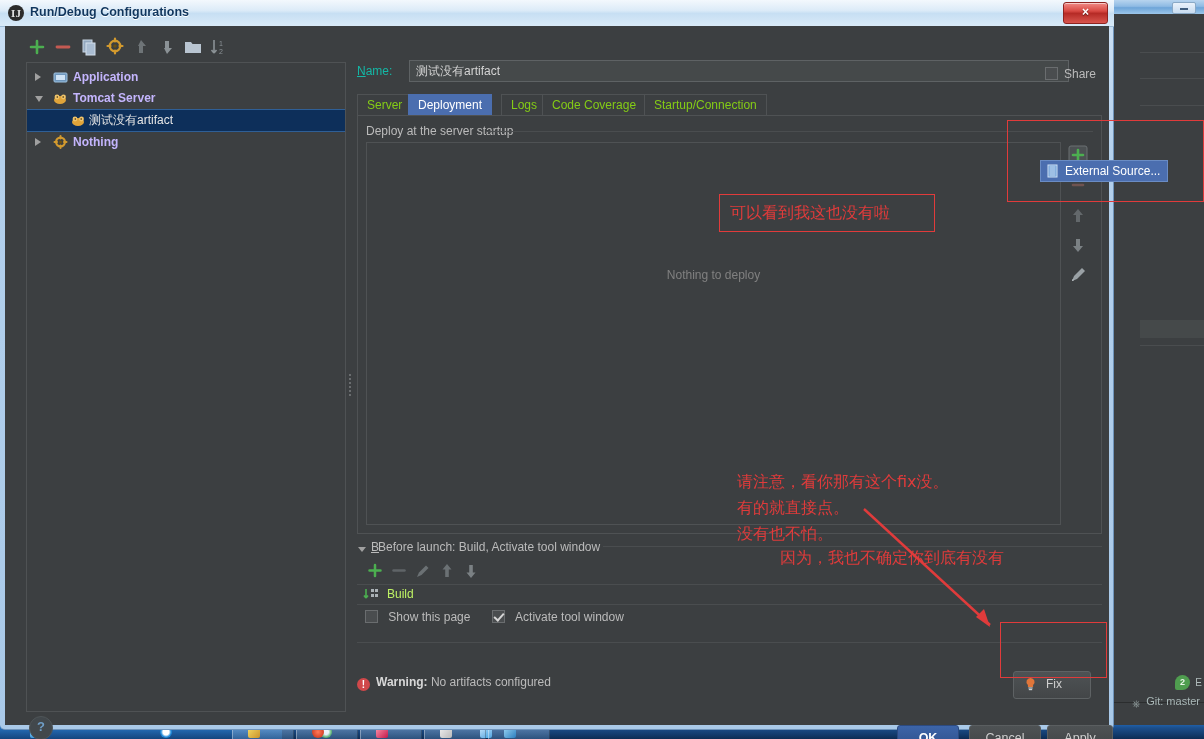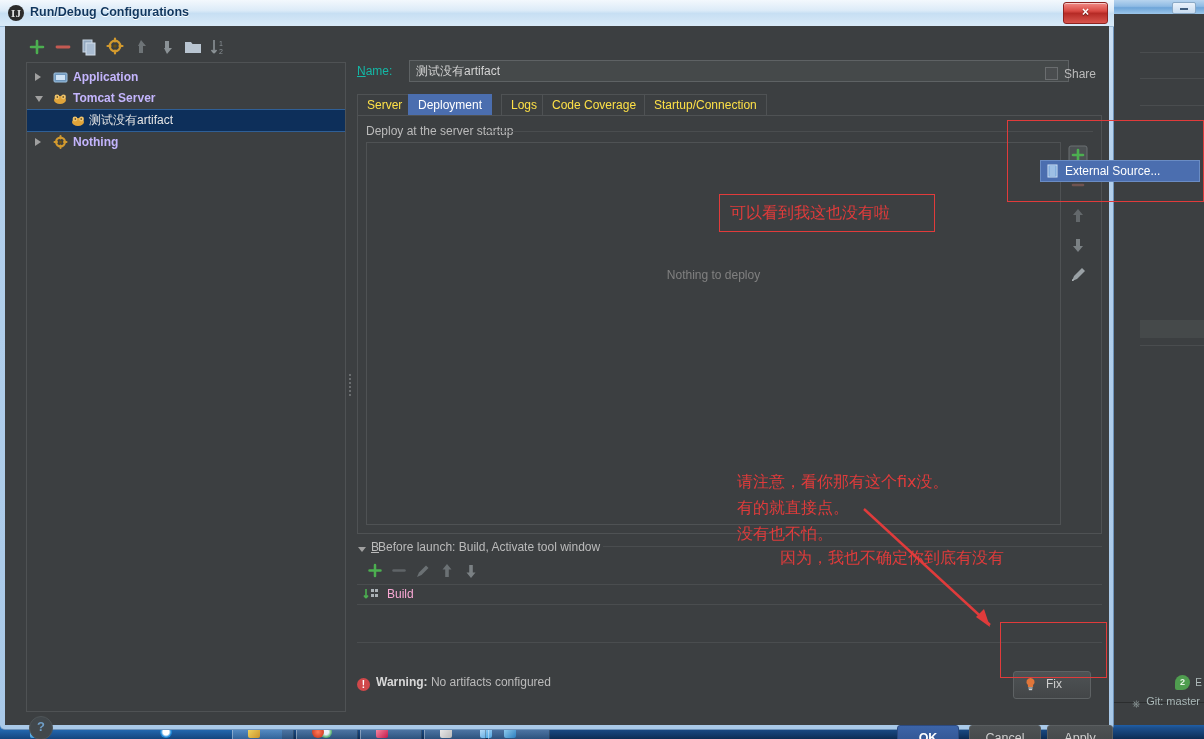--- a/index.html
+++ b/index.html
@@ -88,21 +88,21 @@
       font-size:12px;padding:2px 6px;font-family:"Liberation Sans",sans-serif;outline:none;}
   .share-box{position:absolute;left:688px;top:32px;width:120px;height:18px;cursor:pointer;}
   .chk{display:inline-block;width:13px;height:13px;background:#4a4d4f;border:1px solid #6a6d6f;
       box-sizing:border-box;vertical-align:-2px;position:relative;}
   .chk.on:after{content:"";position:absolute;left:3px;top:0px;width:4px;height:8px;
       border:solid #d6d6d6;border-width:0 2px 2px 0;transform:rotate(42deg);}
   .share-lbl{font-size:12px;color:#bbbbbb;margin-left:6px;}
 
   
   .tabs{position:absolute;left:0px;top:62px;width:745px;height:22px;}
-  .tab{position:absolute;top:0;height:21px;line-height:20px;font-size:12px;color:#fde047;
+  .tab{position:absolute;top:0;height:21px;line-height:20px;font-size:12px;color:#84cc16;
       padding:0 9px;border:1px solid #4f5254;border-bottom:none;box-sizing:border-box;
       background:#3c3f41;cursor:pointer;white-space:nowrap;}
   .tab.active{background:#4b6eaf;color:#ffffff;border-color:#4b6eaf;}
   .tabpanel{position:absolute;left:0px;top:83px;width:745px;height:419px;
       border:1px solid #4f5254;box-sizing:border-box;background:#3c3f41;}
   .deploy-label{position:absolute;left:8px;top:8px;font-size:12px;color:#bbbbbb;}
   .deploy-sep{position:absolute;left:128px;top:15px;right:8px;height:1px;background:#4a4d4f;}
   .deploy-list{position:absolute;left:8px;top:26px;right:40px;bottom:8px;
       border:1px solid #4f5254;box-sizing:border-box;background:#3c3f41;}
   .nothing{position:absolute;left:0;right:0;top:125px;text-align:center;font-size:12px;color:#808080;}
@@ -111,21 +111,21 @@
 
   
   .bl-header{position:absolute;left:0px;top:508px;font-size:12px;color:#bbbbbb;cursor:pointer;}
   .bl-twisty{position:absolute;left:1px;top:515px;width:0;height:0;
       border-top:5px solid #a0a0a0;border-left:4px solid transparent;border-right:4px solid transparent;}
   .bl-sep{position:absolute;left:246px;top:514px;right:0px;height:1px;background:#4a4d4f;}
   .bl-toolbar{position:absolute;left:6px;top:528px;height:22px;}
   .bl-ic{position:absolute;top:0;width:24px;height:22px;cursor:pointer;}
   .bl-list{position:absolute;left:0px;top:552px;right:0px;height:19px;
       border-top:1px solid #4a4d4f;border-bottom:1px solid #4a4d4f;background:#3c3f41;}
-  .bl-item{position:relative;height:19px;line-height:19px;font-size:12px;color:#f9a8d4;padding-left:30px;}
+  .bl-item{position:relative;height:19px;line-height:19px;font-size:12px;color:#bef264;padding-left:30px;}
   .bl-checks{position:absolute;left:8px;top:578px;font-size:12px;color:#bbbbbb;}
   .cb-wrap{display:inline-block;margin-right:18px;cursor:pointer;}
   .warn-sep{position:absolute;left:0px;top:610px;right:0px;height:1px;background:#4a4d4f;}
   .warn-row{position:absolute;left:0px;top:643px;font-size:12px;color:#bbbbbb;}
   .warn-ico{display:inline-block;width:13px;height:13px;border-radius:50%;background:#d0484a;
       color:#fff;font-size:10px;font-weight:bold;text-align:center;line-height:13px;vertical-align:-2px;margin-right:6px;}
   .warn-b{font-weight:bold;color:#d8d8d8;}
 
   .fix-btn{position:absolute;left:656px;top:639px;width:76px;height:26px;
       background:linear-gradient(to bottom,#4e5254,#434648);border:1px solid #5e6264;border-radius:3px;
@@ -136,21 +136,21 @@
   
   .btm-btn{position:absolute;height:26px;border-radius:3px;font-size:12.5px;cursor:pointer;
       border:1px solid #5a5e60;background:linear-gradient(to bottom,#4e5254,#3f4244);color:#cfcfcf;
       text-align:center;line-height:24px;}
   .btm-btn.primary{background:linear-gradient(to bottom,#3c64a8,#2d4d86);border-color:#2c4a80;color:#ffffff;}
   .help-btn{position:absolute;left:24px;top:690px;width:22px;height:22px;border-radius:50%;
       background:#42484c;border:1px solid #4f5558;color:#6f9ec7;font-size:13px;font-weight:bold;
       text-align:center;line-height:20px;cursor:pointer;}
 
   
-  .popup{position:absolute;left:1040px;top:160px;width:160px;height:22px;
+  .popup{position:absolute;left:1040px;top:160px;width:128px;height:22px;
       background:#4b6eaf;border:1px solid #6a8cc4;box-sizing:border-box;cursor:pointer;}
   .popup .pico{position:absolute;left:6px;top:3px;width:11px;height:14px;}
   .popup .plbl{position:absolute;left:24px;top:3px;font-size:12px;color:#ffffff;white-space:nowrap;}
 
   
   .anno-box{position:absolute;border:1px solid #e03b3b;box-sizing:border-box;}
   .anno-txt{position:absolute;color:#e03b3b;white-space:nowrap;
       font-family:"DejaVu Sans","Liberation Sans",sans-serif;}
   .anno-arrow{position:absolute;overflow:visible;}
 </style>
@@ -412,20 +412,30 @@
                 <rect x="8" y="2" width="3" height="3" fill="#aab1b5"></rect>
                 <rect x="12" y="2" width="3" height="3" fill="#aab1b5"></rect>
                 <rect x="8" y="7" width="3" height="3" fill="#aab1b5"></rect>
                 <rect x="12" y="7" width="3" height="3" fill="#aab1b5"></rect>
               </svg>
           </span>
           <span>Build</span>
         </div>
       </div>
 
+      <div class="bl-checks">
+        <span class="cb-wrap">
+          <span class="chk"></span>
+          <span style="margin-left:7px;">Show this page</span>
+        </span>
+        <span class="cb-wrap">
+          <span class="chk on"></span>
+          <span style="margin-left:7px;">Activate tool window</span>
+        </span>
+      </div>
 
       <div class="warn-sep"></div>
       <div class="warn-row">
         <span class="warn-ico">!</span><span class="warn-b">Warning:</span>&nbsp;<span>No artifacts configured</span>
       </div>
 
       <div class="fix-btn">
         <span class="bulb">
           <svg width="11" height="14" viewBox="0 0 11 14">
               <path d="M5.5 1a4 4 0 0 1 2.6 7.1V10h-5.2V8.1A4 4 0 0 1 5.5 1z" fill="#e0763a"></path>

